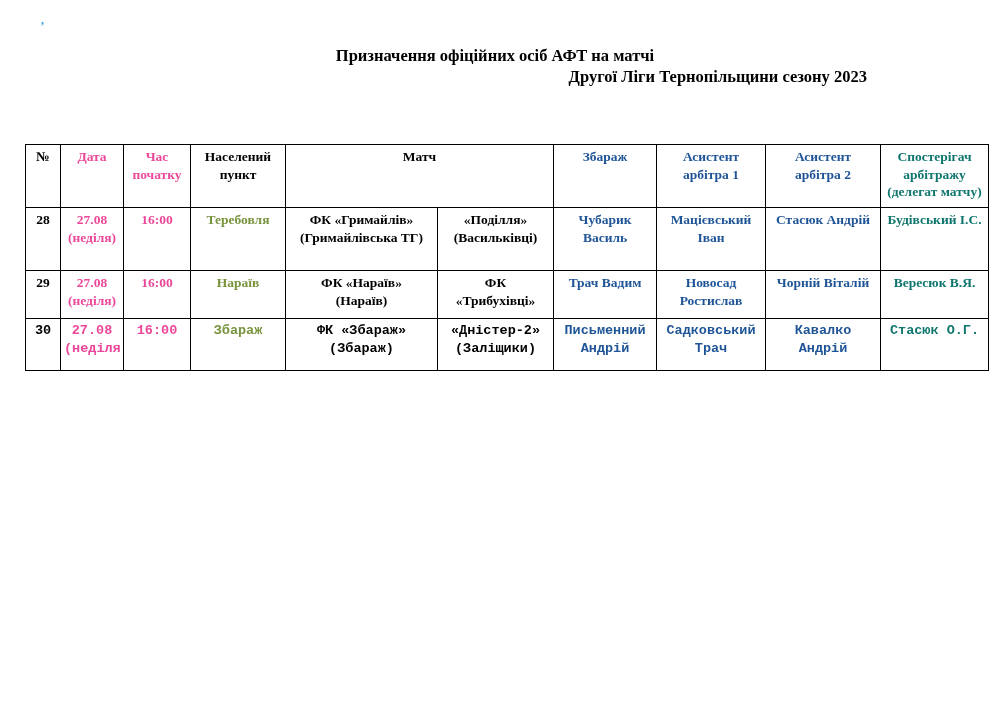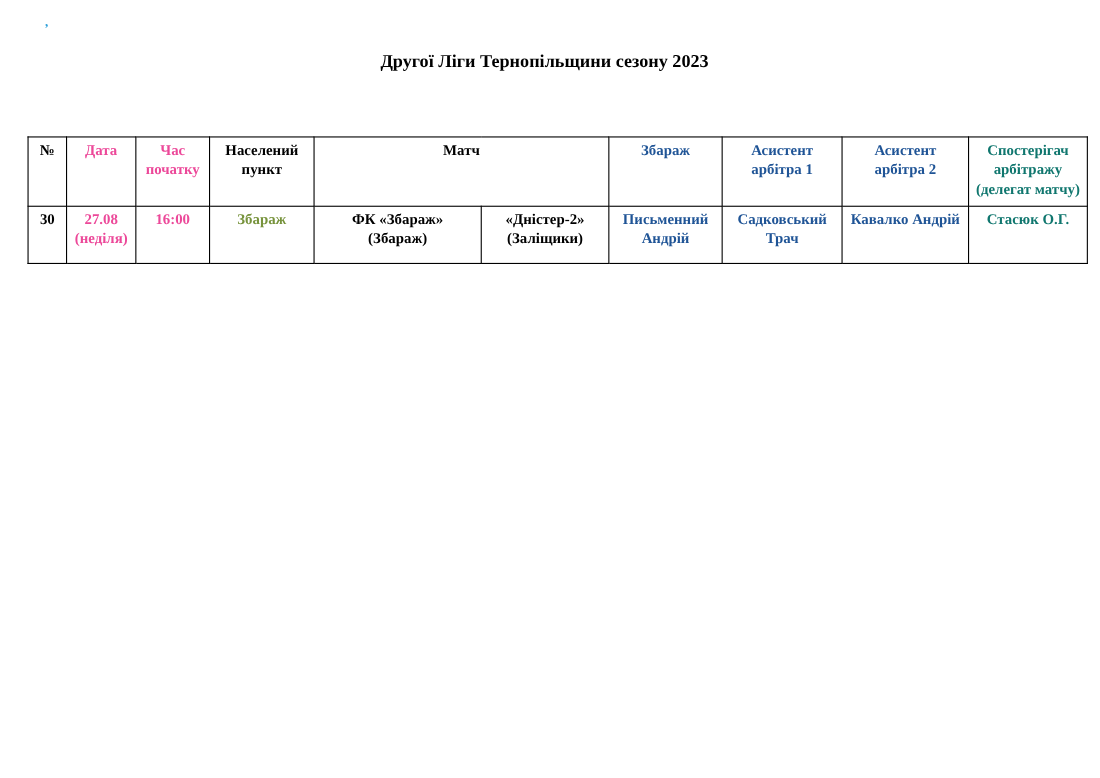--- a/index.html
+++ b/index.html
@@ -19,21 +19,21 @@
   .title-wrap {
     padding-top: 46px;
     margin-left: 123px;
     width: 744px;
     font-weight: bold;
     font-size: 16.5px;
     line-height: 1.25;
     color: #000;
   }
   .title-line1 { text-align: center; }
-  .title-line2 { text-align: center; }
+  .title-line2 { text-align: right; }
 
   table.assignments {
     border-collapse: collapse;
     table-layout: fixed;
     width: 963px;
     margin: 57px 0 0 25px;
     font-size: 13.5px;
     font-weight: bold;
   }
   table.assignments th,
@@ -42,37 +42,38 @@
     vertical-align: top;
     text-align: center;
     padding: 3px 3px;
     white-space: pre-line;
     line-height: 1.3;
     overflow: hidden;
   }
   tr.hdr        { height: 63px; }
   tr.row-28     { height: 63px; }
   tr.row-29     { height: 48px; }
-  tr.row-30     { height: 52px; }
+  tr.row-30     { height: 52px; font-family: Liberation Mono, monospace; }
 
   td.num { text-align: left; padding-left: 4px; }
 
   .c-black  { color: #000000; }
   .c-cyan   { color: #ec4899; }
   .c-red    { color: #ec4899; }
   .c-green  { color: #77933c; }
   .c-navy   { color: #1f5496; }
   .c-orange { color: #0f766e; }
 </style>
 </head>
 <body>
 
 <span class="corner-mark">,</span>
 
 <div class="title-wrap">
+  <div class="title-line1">Призначення офіційних осіб АФТ на матчі</div>
   <div class="title-line2">Другої Ліги Тернопільщини сезону 2023</div>
 </div>
 
 <table class="assignments">
   <colgroup>
     <col style="width:35px">
       <col style="width:63px">
       <col style="width:67px">
       <col style="width:95px">
     <col style="width:152px">
@@ -95,20 +96,50 @@
       <th class="c-navy">Асистент
 арбітра 1</th>
       <th class="c-navy">Асистент
 арбітра 2</th>
       <th class="c-orange">Спостерігач
 арбітражу
 (делегат матчу)</th>
     </tr>
   </thead>
   <tbody>
+    <tr class="row-28">
+      <td class="num c-black">28</td>
+      <td class="c-cyan">27.08
+(неділя)</td>
+      <td class="c-red">16:00</td>
+      <td class="c-green">Теребовля</td>
+      <td class="c-black">ФК «Гримайлів»
+(Гримайлівська ТГ)</td>
+      <td class="c-black">«Поділля»
+(Васильківці)</td>
+      <td class="c-navy">Чубарик Василь</td>
+      <td class="c-navy">Мацієвський Іван</td>
+      <td class="c-navy">Стасюк Андрій</td>
+      <td class="c-orange">Будівський І.С.</td>
+    </tr>
+    <tr class="row-29">
+      <td class="num c-black">29</td>
+      <td class="c-cyan">27.08
+(неділя)</td>
+      <td class="c-red">16:00</td>
+      <td class="c-green">Нараїв</td>
+      <td class="c-black">ФК «Нараїв»
+(Нараїв)</td>
+      <td class="c-black">ФК
+«Трибухівці»</td>
+      <td class="c-navy">Трач Вадим</td>
+      <td class="c-navy">Новосад Ростислав</td>
+      <td class="c-navy">Чорній Віталій</td>
+      <td class="c-orange">Вересюк В.Я.</td>
+    </tr>
     <tr class="row-30">
       <td class="num c-black">30</td>
       <td class="c-cyan">27.08
 (неділя)</td>
       <td class="c-red">16:00</td>
       <td class="c-green">Збараж</td>
       <td class="c-black">ФК «Збараж»
 (Збараж)</td>
       <td class="c-black">«Дністер-2»
 (Заліщики)</td>

